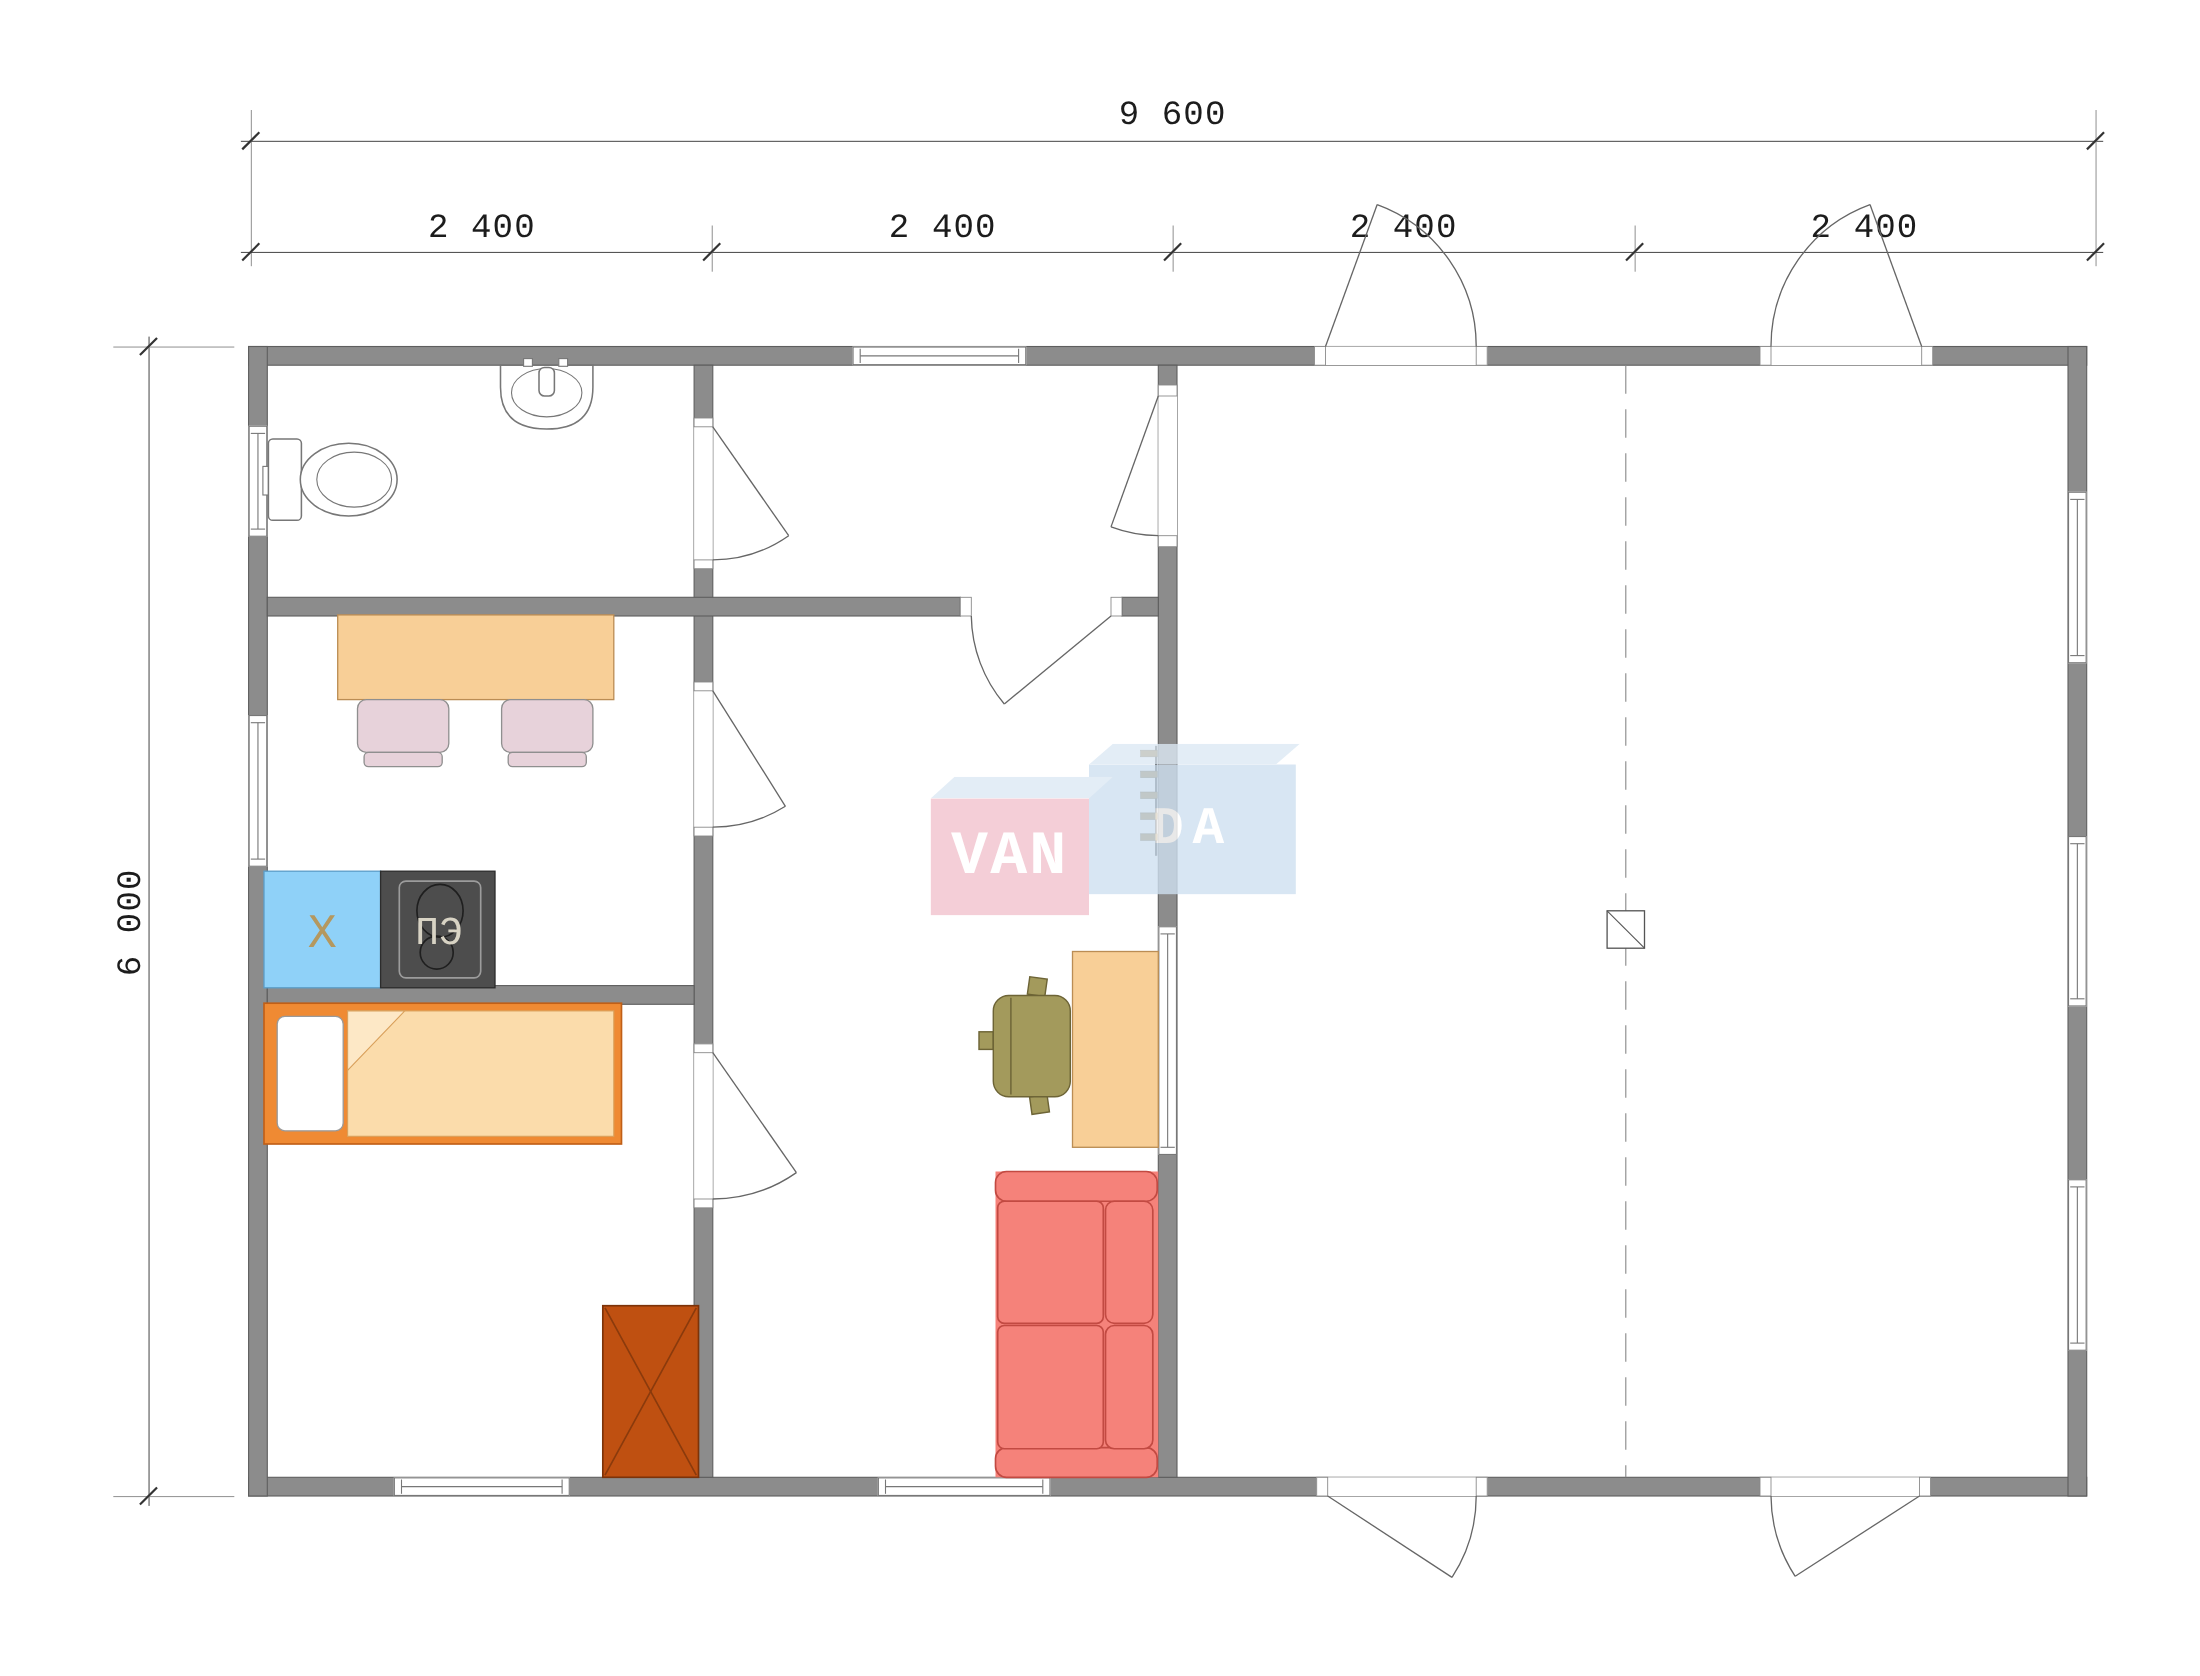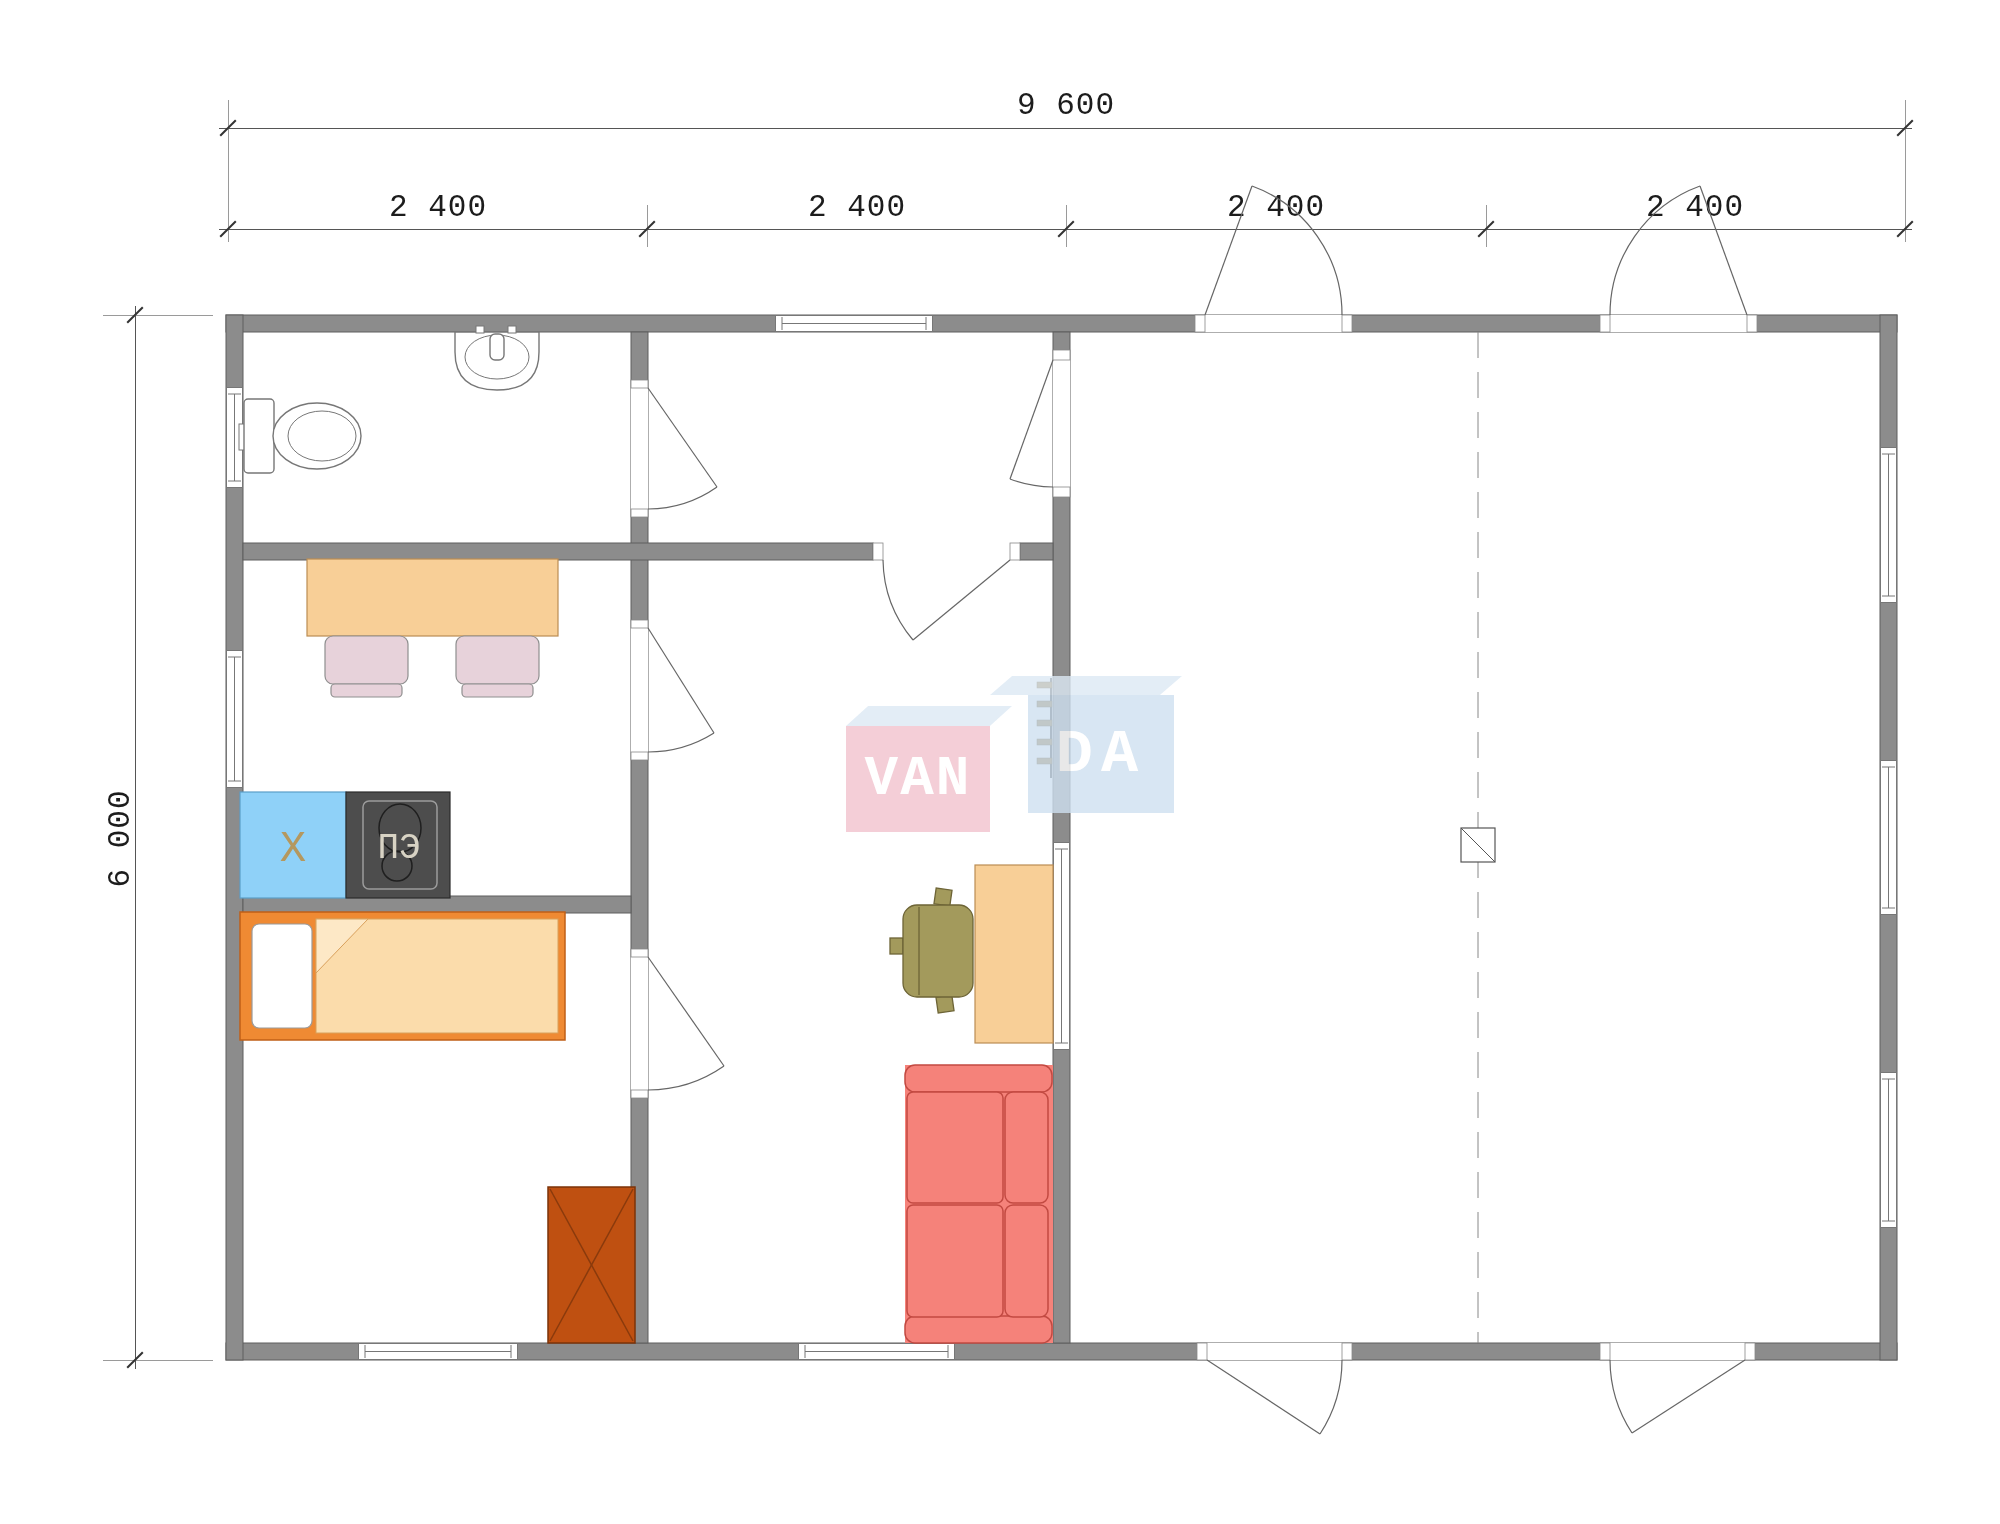--- a/index.html
+++ b/index.html
@@ -276,18 +276,18 @@
       <rect x="1037" y="682" width="15" height="6" fill="var(--ladder)" stroke="#4a3a14" stroke-width="0.5"></rect>
       <rect x="1037" y="701" width="15" height="6" fill="var(--ladder)" stroke="#4a3a14" stroke-width="0.5"></rect>
       <rect x="1037" y="720" width="15" height="6" fill="var(--ladder)" stroke="#4a3a14" stroke-width="0.5"></rect>
       <rect x="1037" y="739" width="15" height="6" fill="var(--ladder)" stroke="#4a3a14" stroke-width="0.5"></rect>
       <rect x="1037" y="758" width="15" height="6" fill="var(--ladder)" stroke="#4a3a14" stroke-width="0.5"></rect>
     </g>
   </svg>
 
   <div class="wm">
     <div style="left:990px;top:676px;width:192px;height:19px;background:var(--logoBevel);clip-path:polygon(11.5% 0,100% 0,88.5% 100%,0 100%)"></div>
-    <div class="face" style="left:1028px;top:695px;width:146px;height:118px;background:var(--logoBlue);font-size:62px;letter-spacing:8px">DA</div>
+    <div class="face" style="left:990px;top:695px;width:188px;height:118px;background:var(--logoBlue);font-size:48px;letter-spacing:8px">DA</div>
     <div style="left:846px;top:706px;width:166px;height:20px;background:var(--logoBevel);clip-path:polygon(13.3% 0,100% 0,86.7% 100%,0 100%)"></div>
     <div class="face" style="left:846px;top:726px;width:144px;height:106px;background:var(--logoPink);font-size:56px;letter-spacing:2px">VAN</div>
   </div>
 
 </div>
 
 </body></html>

